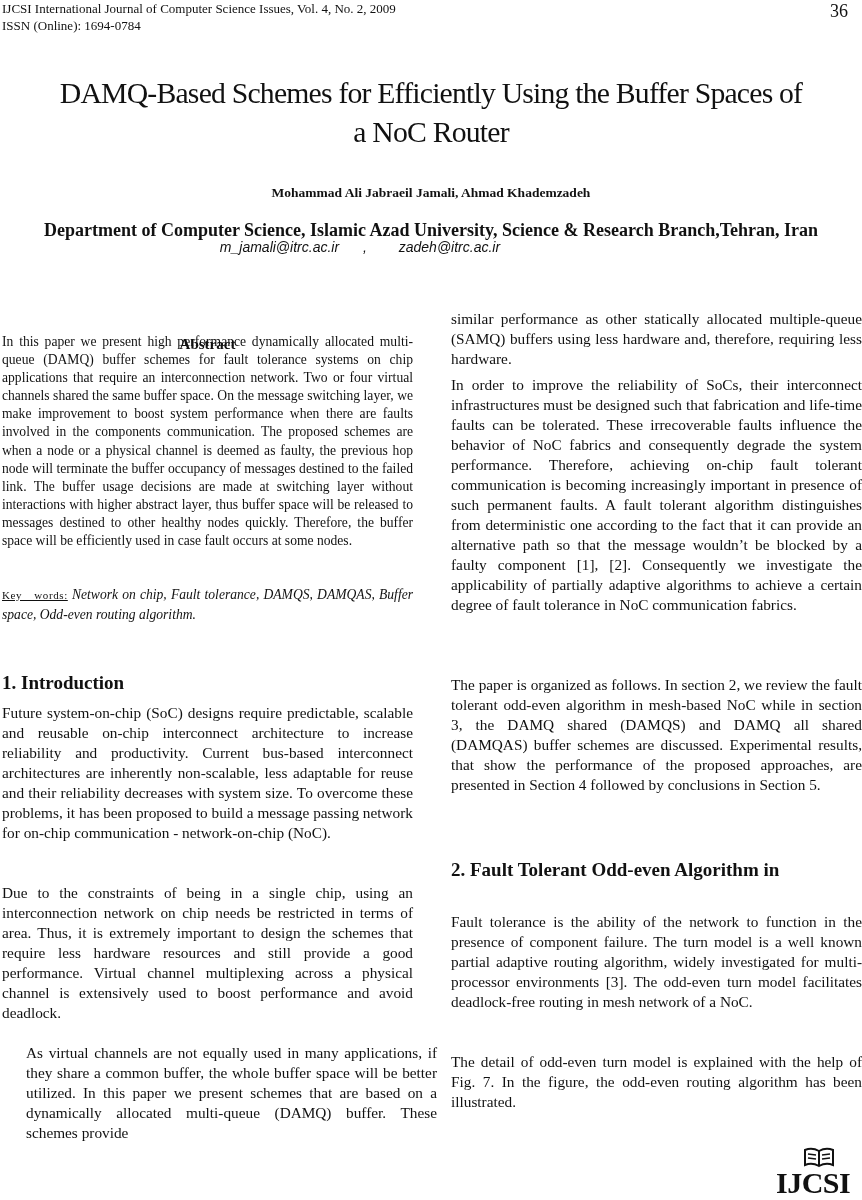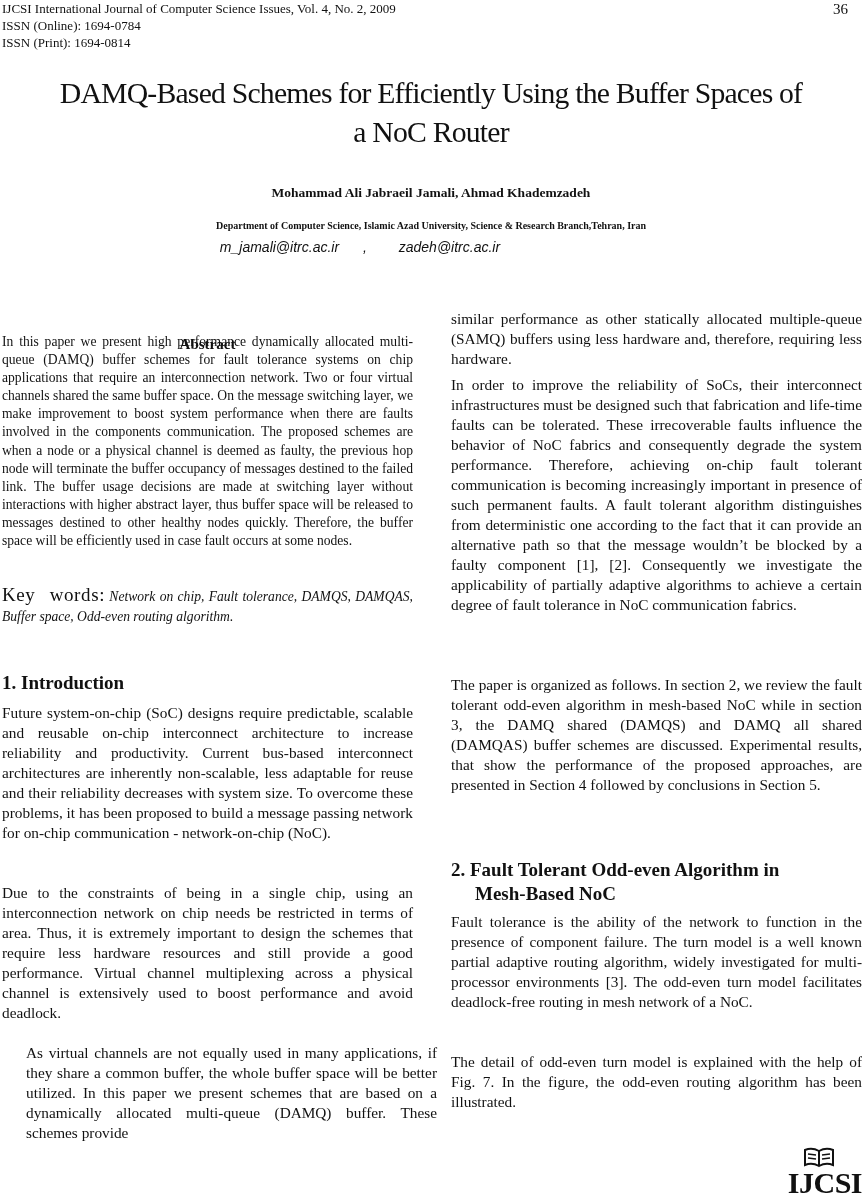--- a/index.html
+++ b/index.html
@@ -1,69 +1,68 @@
 <!DOCTYPE html>
 <html><head>
 <meta charset="utf-8">
 <style>
   html, body { margin: 0; padding: 0; background: #ffffff; }
   body {
     width: 862px; height: 1200px; position: relative; overflow: hidden;
     font-family: "Liberation Serif", "DejaVu Serif", serif; color: #111;
   }
   .header { position: absolute; left: 2px; top: 0; font-size: 13px; line-height: 17px; }
-  .page-num { position: absolute; right: 14px; top: 1px; font-size: 15px; }
+  .page-num { position: absolute; right: 14px; top: 1px; font-size: 18px; }
   .title {
     position: absolute; left: 0; width: 862px; top: 73px; text-align: center;
     font-family: "Liberation Serif", serif; font-size: 30px; line-height: 39px;
     letter-spacing: -0.8px; transform: scaleX(0.99);
   }
   .authors {
     position: absolute; left: 0; width: 862px; top: 185px; text-align: center;
     font-weight: bold; font-size: 13.5px;
   }
   .affil {
     position: absolute; left: 0; width: 862px; top: 220px; text-align: center;
-    font-weight: bold; font-size: 10px;
+    font-weight: bold; font-size: 18px;
   }
   .emails {
     position: absolute; left: 0; width: 720px; top: 239px; text-align: center;
     font-family: "Liberation Sans", sans-serif; font-style: italic; font-size: 14px;
   }
   .emails .sep { display: inline-block; margin: 0 28px 0 20px; }
   .col { position: absolute; top: 0; width: 411px; }
   .col-left { left: 2px; }
   .col-right { left: 451px; }
   .para {
     position: absolute; left: 0; width: 411px; text-align: justify;
     font-size: 15.3px; line-height: 20px;
   }
   .abstract-title {
     position: absolute; left: 0; width: 411px; text-align: center; top: 316px;
     font-weight: bold; font-size: 15px; margin-top: 20px;
   }
   .abstract { top: 333px; font-size: 13.6px; line-height: 18.1px; }
   .keywords { top: 585px; font-size: 13.6px; line-height: 20px; }
-  .keywords .kw-label { font-size: 19px; letter-spacing: 0.6px; word-spacing: 8px; }
+  .keywords .kw-label { font-size: 11px; letter-spacing: 0.6px; word-spacing: 8px; text-decoration: underline; }
   .keywords .kw-list { font-style: italic; }
   .sec-head {
     position: absolute; left: 0; font-weight: bold; font-size: 19px; line-height: 24px; margin-top: 9px;
   }
   .sec-head .indent { display: block; padding-left: 24px; }
-  .logo { position: absolute; left: 776px; top: 1146px; width: 86px; text-align: right; }
+  .logo { position: absolute; left: 776px; top: 1146px; width: 86px; text-align: left; }
   .logo svg { display: block; margin: 0 auto; }
   .logo-text { font-weight: bold; font-size: 30px; line-height: 30px; letter-spacing: -0.5px; }
 </style>
 </head>
 <body>
 
 <div class="header">
   <div>IJCSI International Journal of Computer Science Issues, Vol. 4, No. 2, 2009</div>
   <div>ISSN (Online): 1694-0784</div>
-  <div>ISSN (Print): 1694-0814</div>
 </div>
 <div class="page-num">36</div>
 
 <div class="title">
   <div>DAMQ-Based Schemes for Efficiently Using the Buffer Spaces of</div>
   <div>a NoC Router</div>
 </div>
 <div class="authors">Mohammad Ali Jabraeil Jamali, Ahmad Khademzadeh</div>
 <div class="affil">Department of Computer Science, Islamic Azad University, Science &amp; Research Branch,Tehran, Iran</div>
 <div class="emails">
@@ -86,21 +85,20 @@
   <div class="para" style="top:1043px;margin-left:24px;">As virtual channels are not equally used in many applications, if they share a common buffer, the whole buffer space will be better utilized. In this paper we present schemes that are based on a dynamically allocated multi-queue (DAMQ) buffer. These schemes provide</div>
 </div>
 
 <div class="col col-right">
   <div class="para" style="top:295px;margin-top:14px;">similar performance as other statically allocated multiple-queue (SAMQ) buffers using less hardware and, therefore, requiring less hardware.</div>
   <div class="para" style="top:375px;">In order to improve the reliability of SoCs, their interconnect infrastructures must be designed such that fabrication and life-time faults can be tolerated. These irrecoverable faults influence the behavior of NoC fabrics and consequently degrade the system performance. Therefore, achieving on-chip fault tolerant communication is becoming increasingly important in presence of such permanent faults. A fault tolerant algorithm distinguishes from deterministic one according to the fact that it can provide an alternative path so that the message wouldn’t be blocked by a faulty component [1], [2]. Consequently we investigate the applicability of partially adaptive algorithms to achieve a certain degree of fault tolerance in NoC communication fabrics.</div>
   <div class="para" style="top:675px;">The paper is organized as follows. In section 2, we review the fault tolerant odd-even algorithm in mesh-based NoC while in section 3, the DAMQ shared (DAMQS) and DAMQ all shared (DAMQAS) buffer schemes are discussed. Experimental results, that show the performance of the proposed approaches, are presented in Section 4 followed by conclusions in Section 5.</div>
 
   <div class="sec-head" style="top:849px;">
     <span>2. Fault Tolerant Odd-even Algorithm in</span>
-    <span class="indent">Mesh-Based NoC</span>
   </div>
   <div class="para" style="top:912px;">Fault tolerance is the ability of the network to function in the presence of component failure. The turn model is a well known partial adaptive routing algorithm, widely investigated for multi-processor environments [3]. The odd-even turn model facilitates deadlock-free routing in mesh network of a NoC.</div>
   <div class="para" style="top:1052px;">The detail of odd-even turn model is explained with the help of Fig. 7. In the figure, the odd-even routing algorithm has been illustrated.</div>
 </div>
 
 <div class="logo">
   <svg width="34" height="22" viewBox="0 0 34 22">
     <path d="M3 4 L3 19 Q10 16 17 20 Q24 16 31 19 L31 4 Q24 1 17 5 Q10 1 3 4 Z" fill="none" stroke="#111" stroke-width="2"></path>
     <line x1="17" y1="5" x2="17" y2="20" stroke="#111" stroke-width="2"></line>
     <line x1="6" y1="8" x2="14" y2="9" stroke="#111" stroke-width="1.5"></line>

